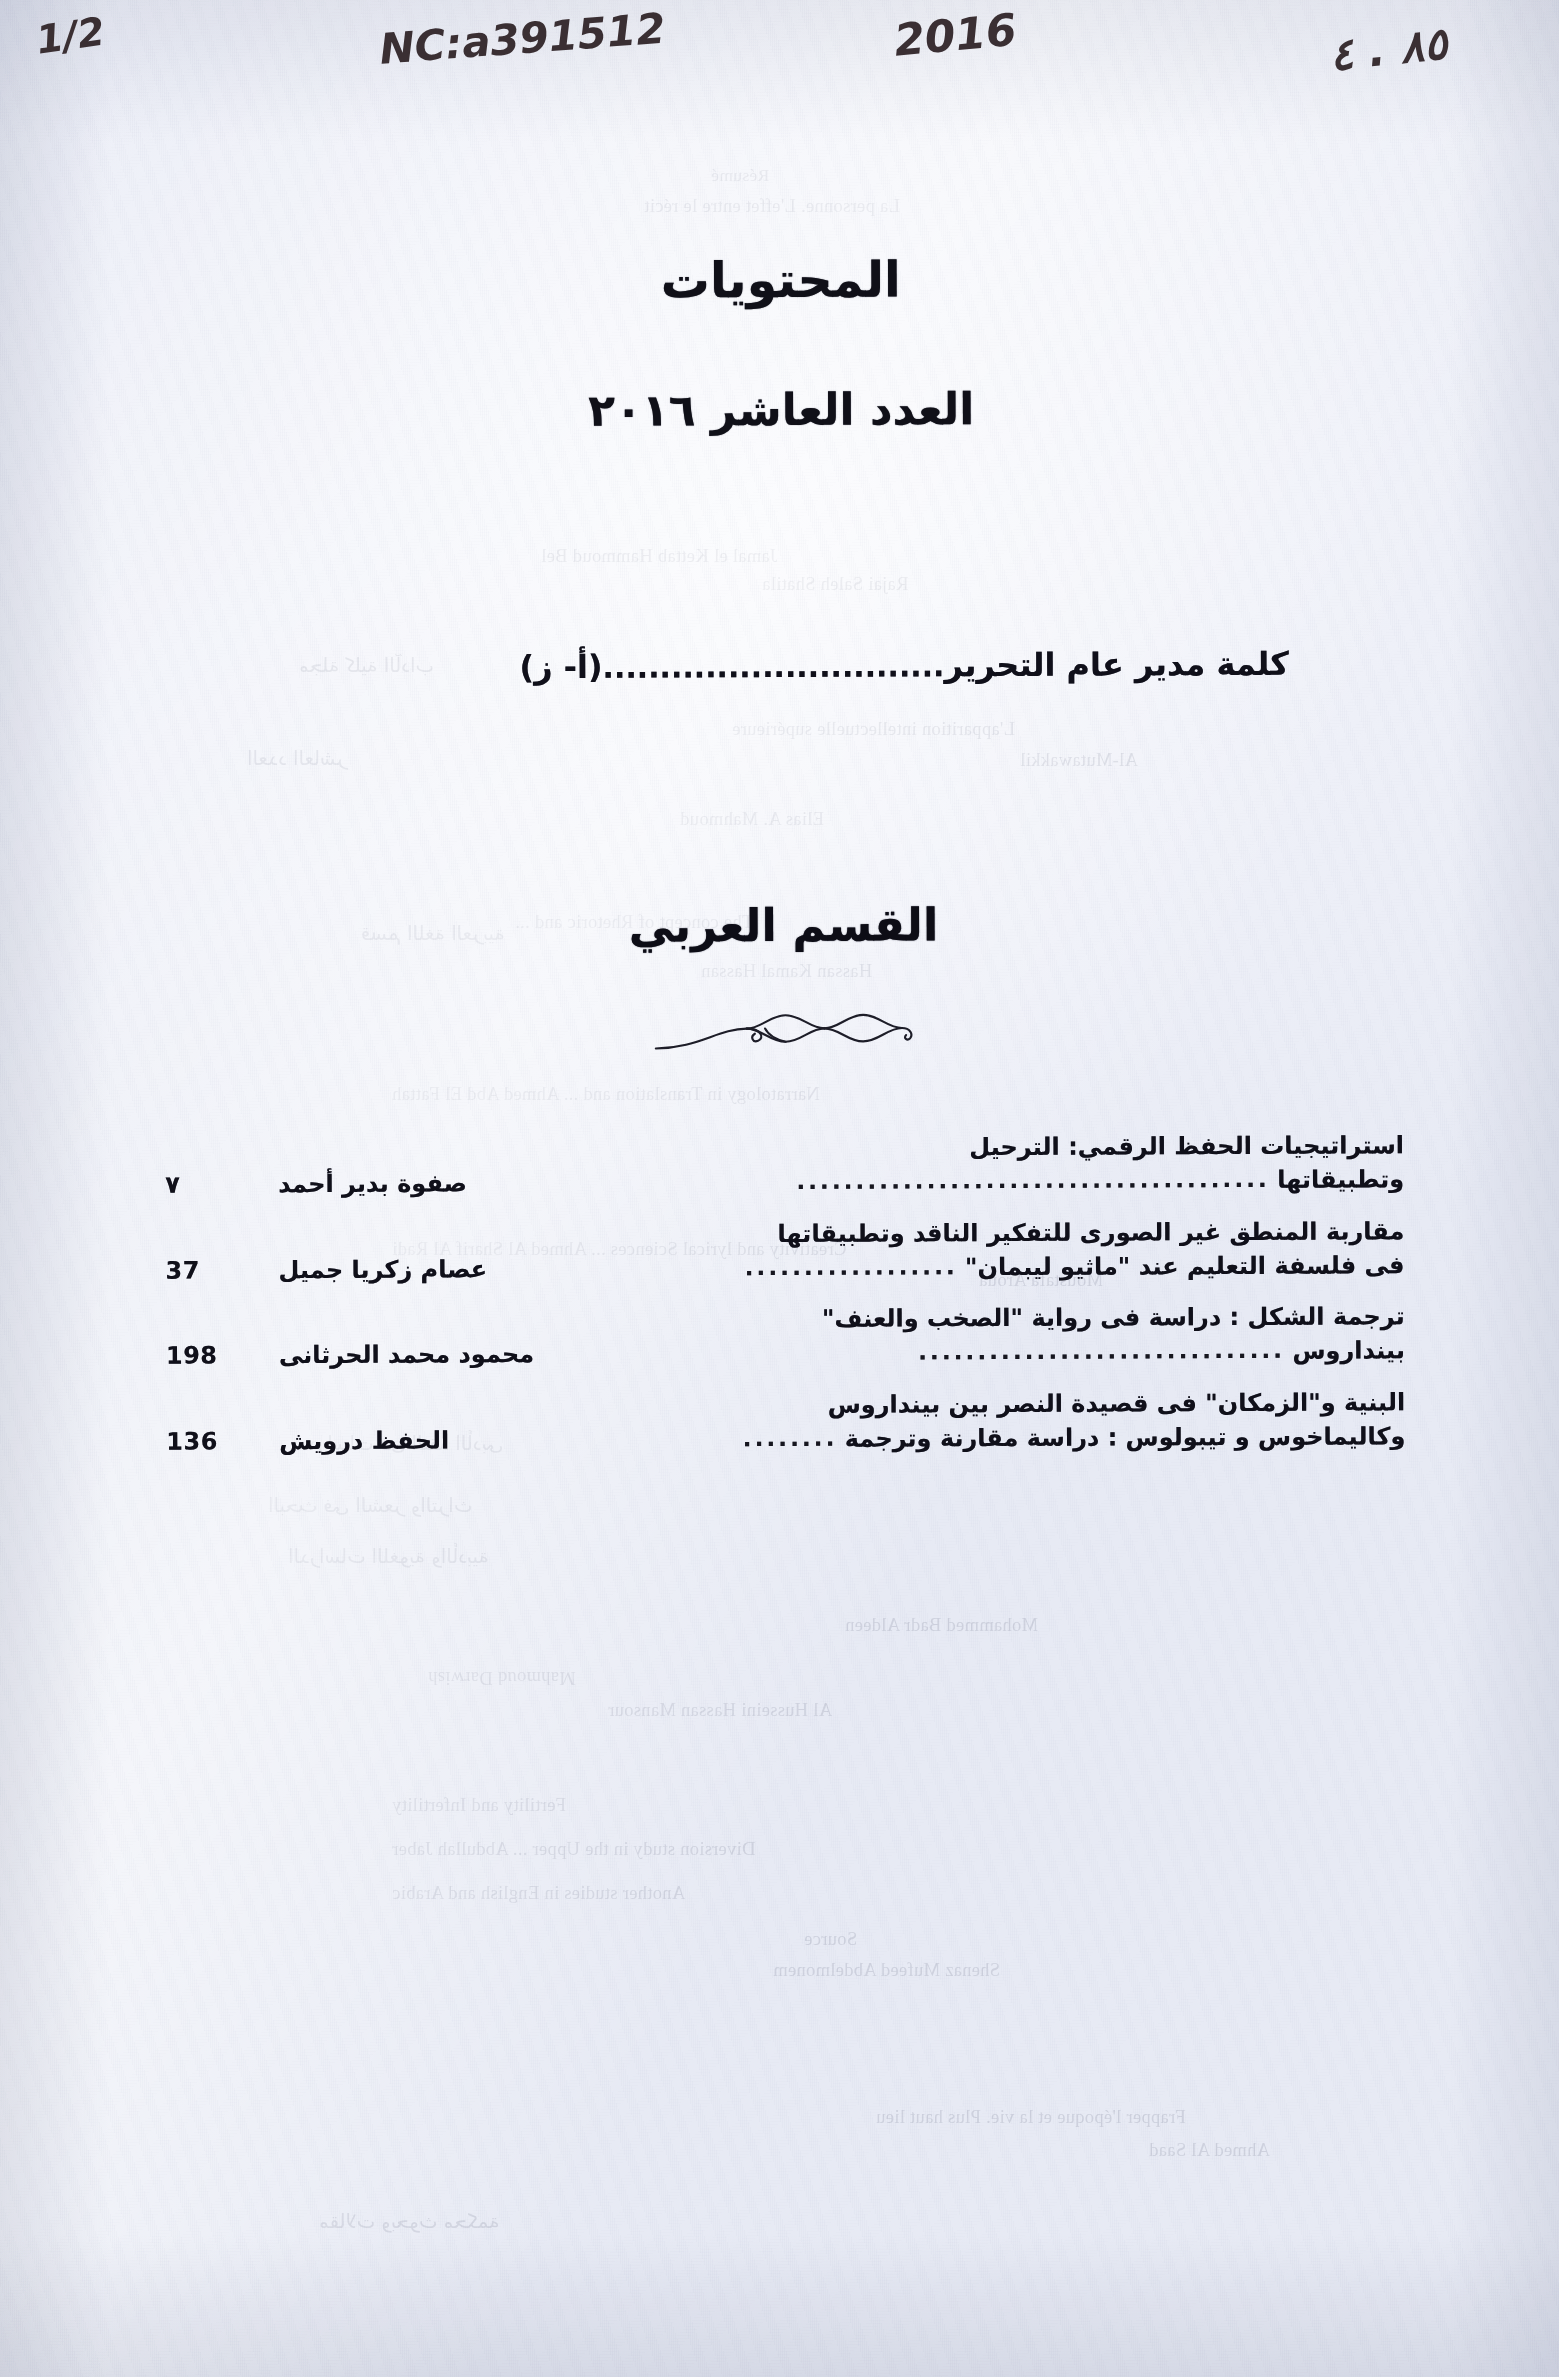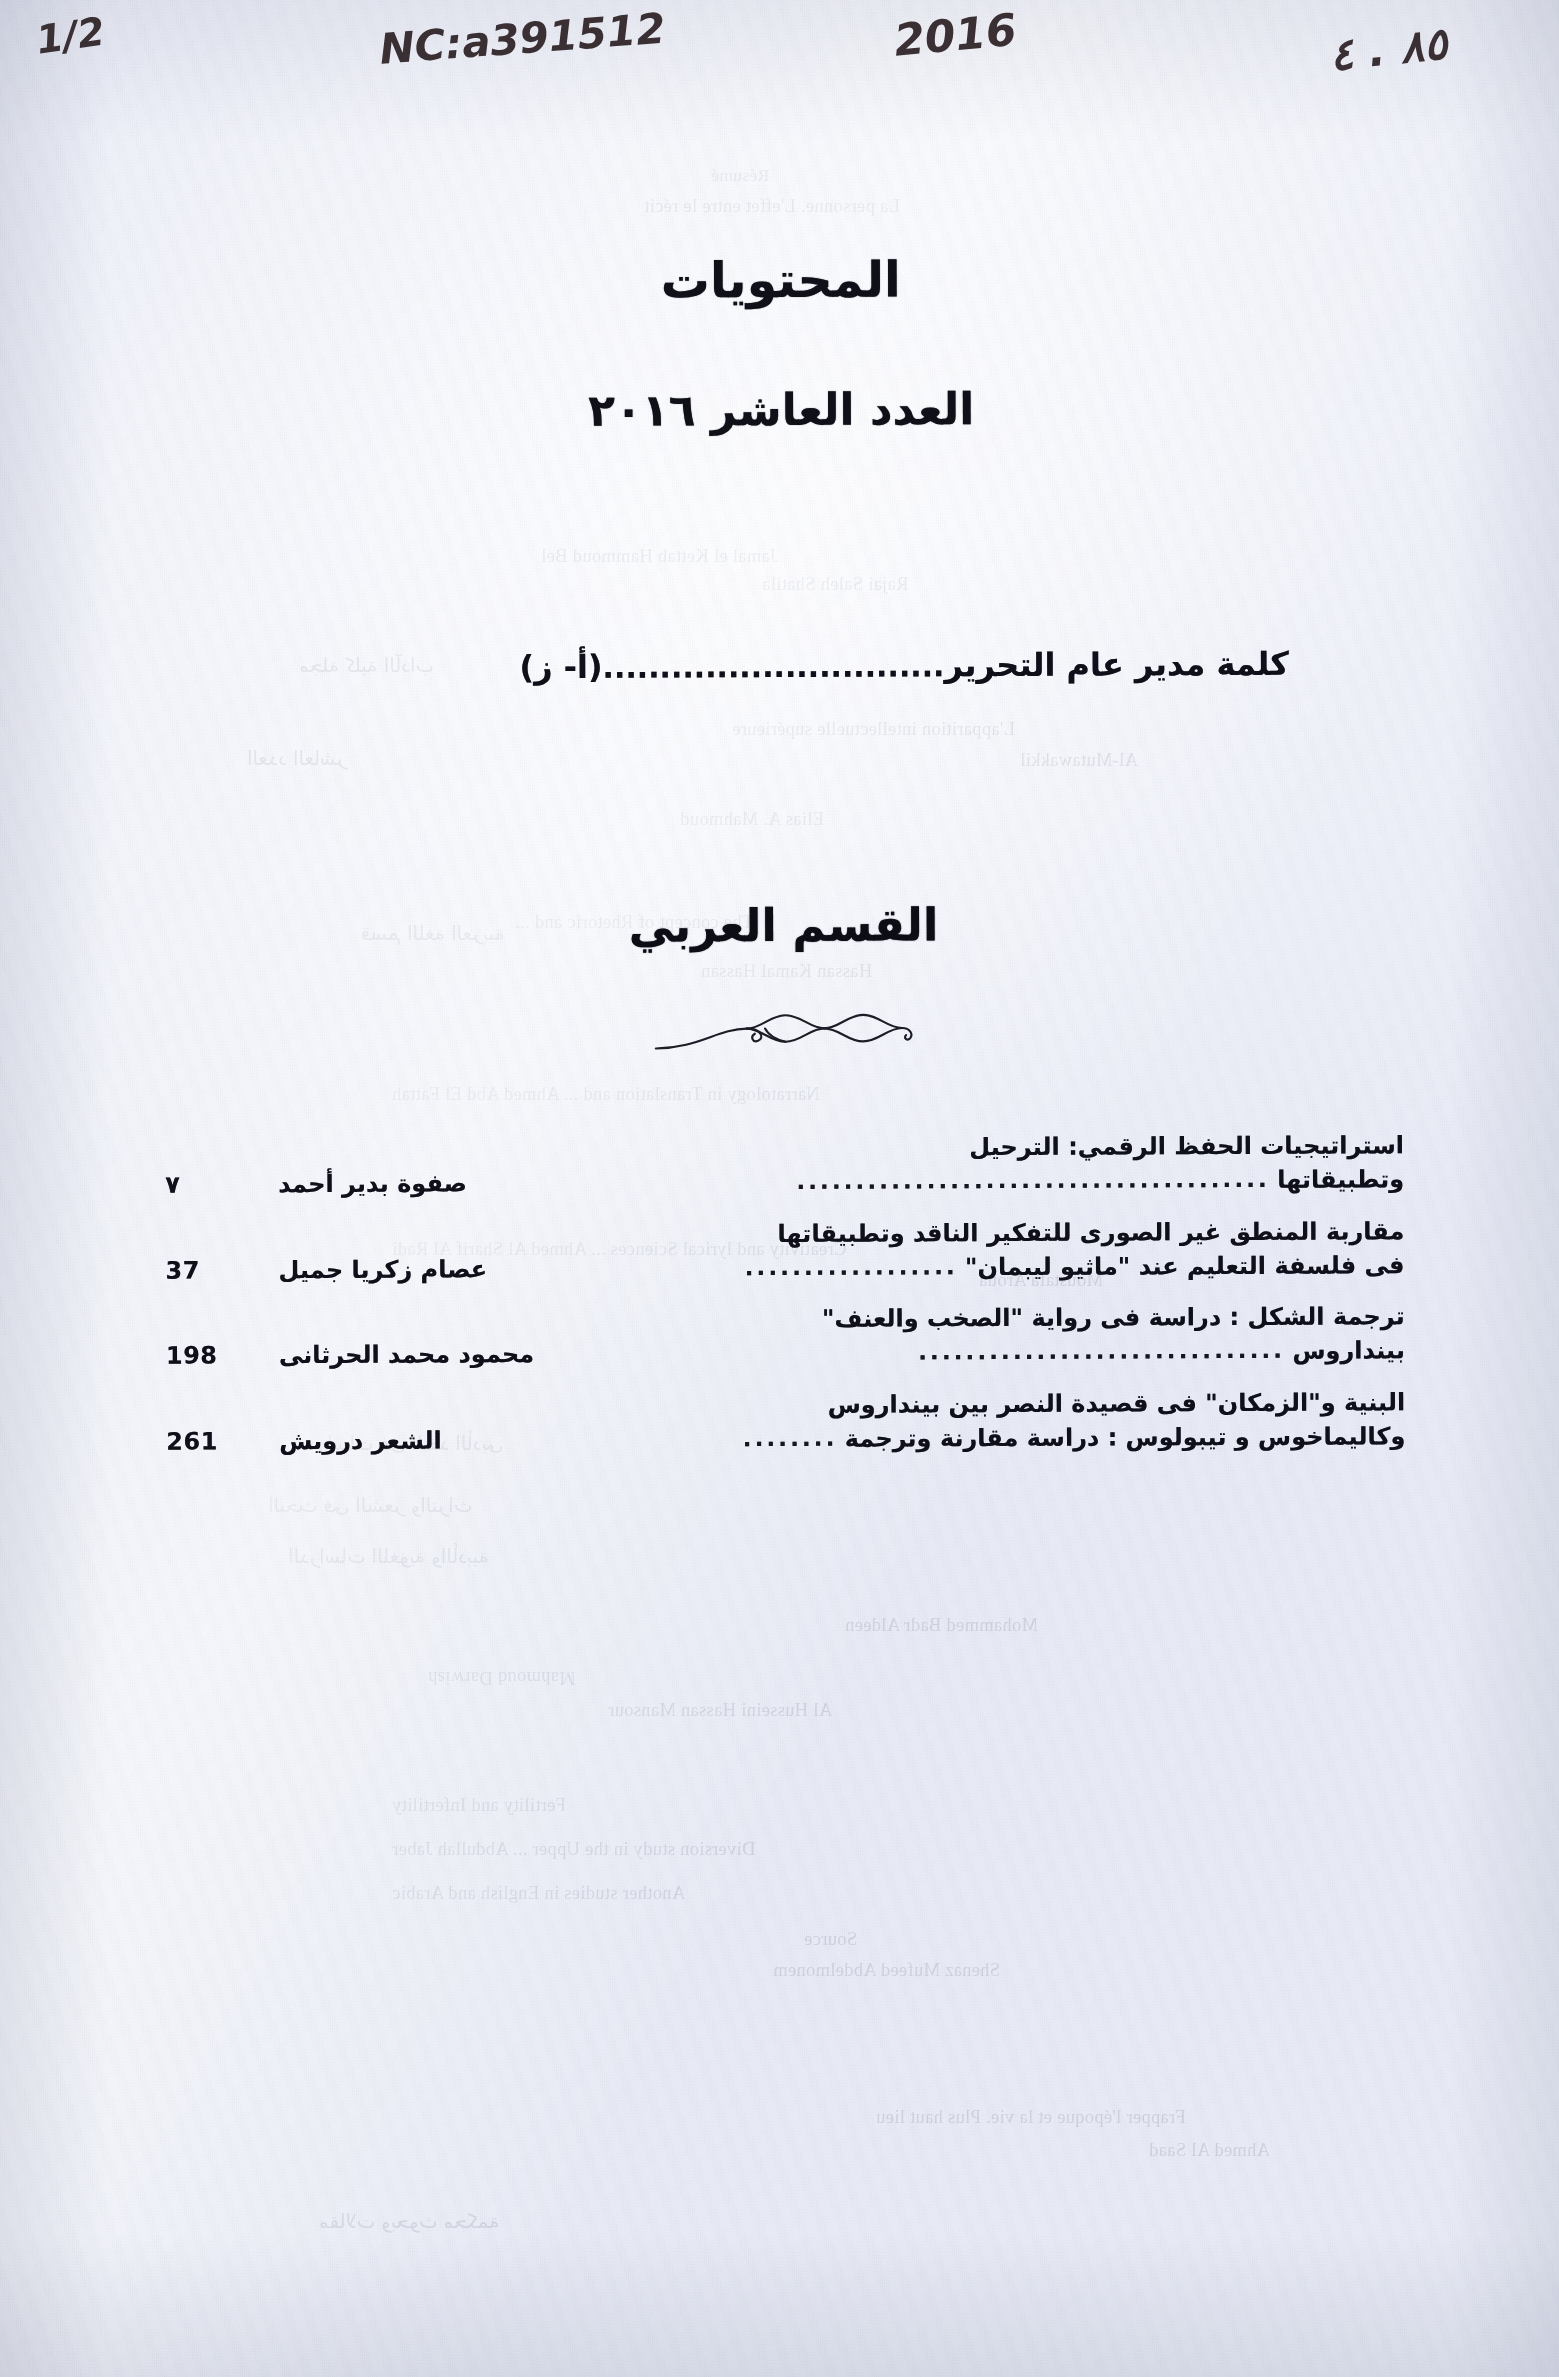--- a/index.html
+++ b/index.html
@@ -250,22 +250,22 @@
           <span class="er-author">محمود محمد الحرثانى</span>
           <span class="er-page">198</span>
         </div>
       </div>
 
       <div class="entry">
         <div class="entry-title">البنية و"الزمكان" فى قصيدة النصر بين بينداروس</div>
         <div class="entry-row">
           <span class="er-title">وكاليماخوس و تيبولوس : دراسة مقارنة وترجمة</span>
           <span class="er-leader">........</span>
-          <span class="er-author">الشعر درويش</span>
-          <span class="er-page">261</span>
+          <span class="er-author">الحفظ درويش</span>
+          <span class="er-page">136</span>
         </div>
       </div>
 
     </div>
   </div>
 
   <div class="grain"></div>
   <div class="vignette"></div>
 </div>
 

